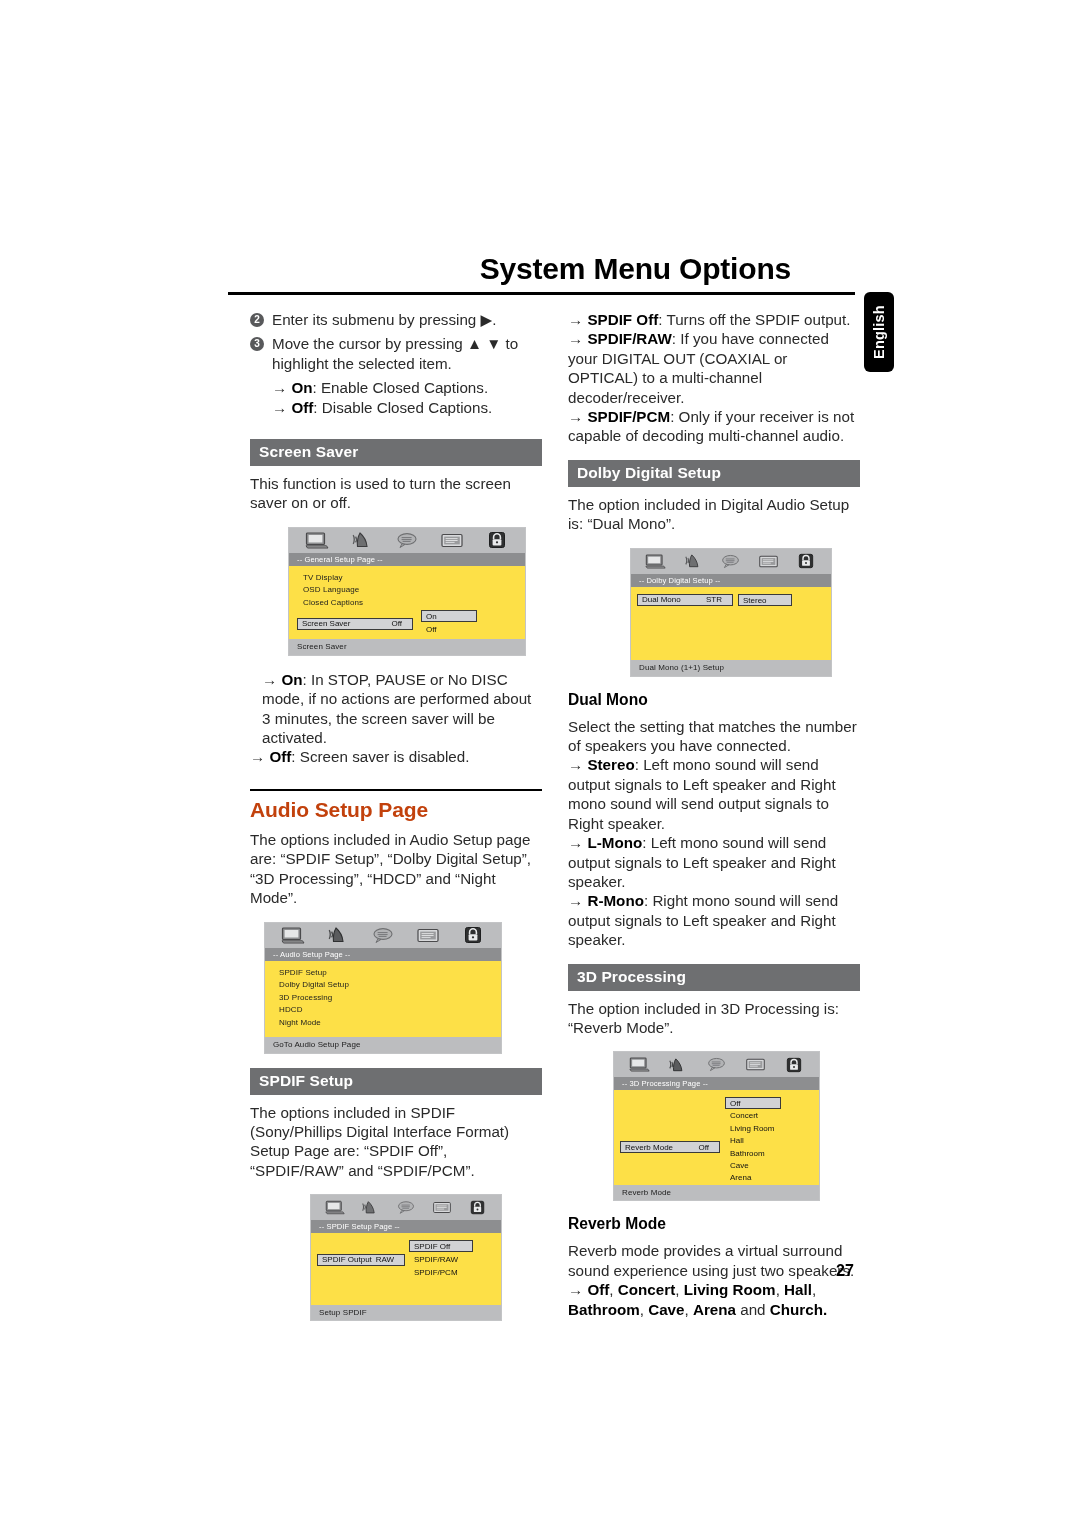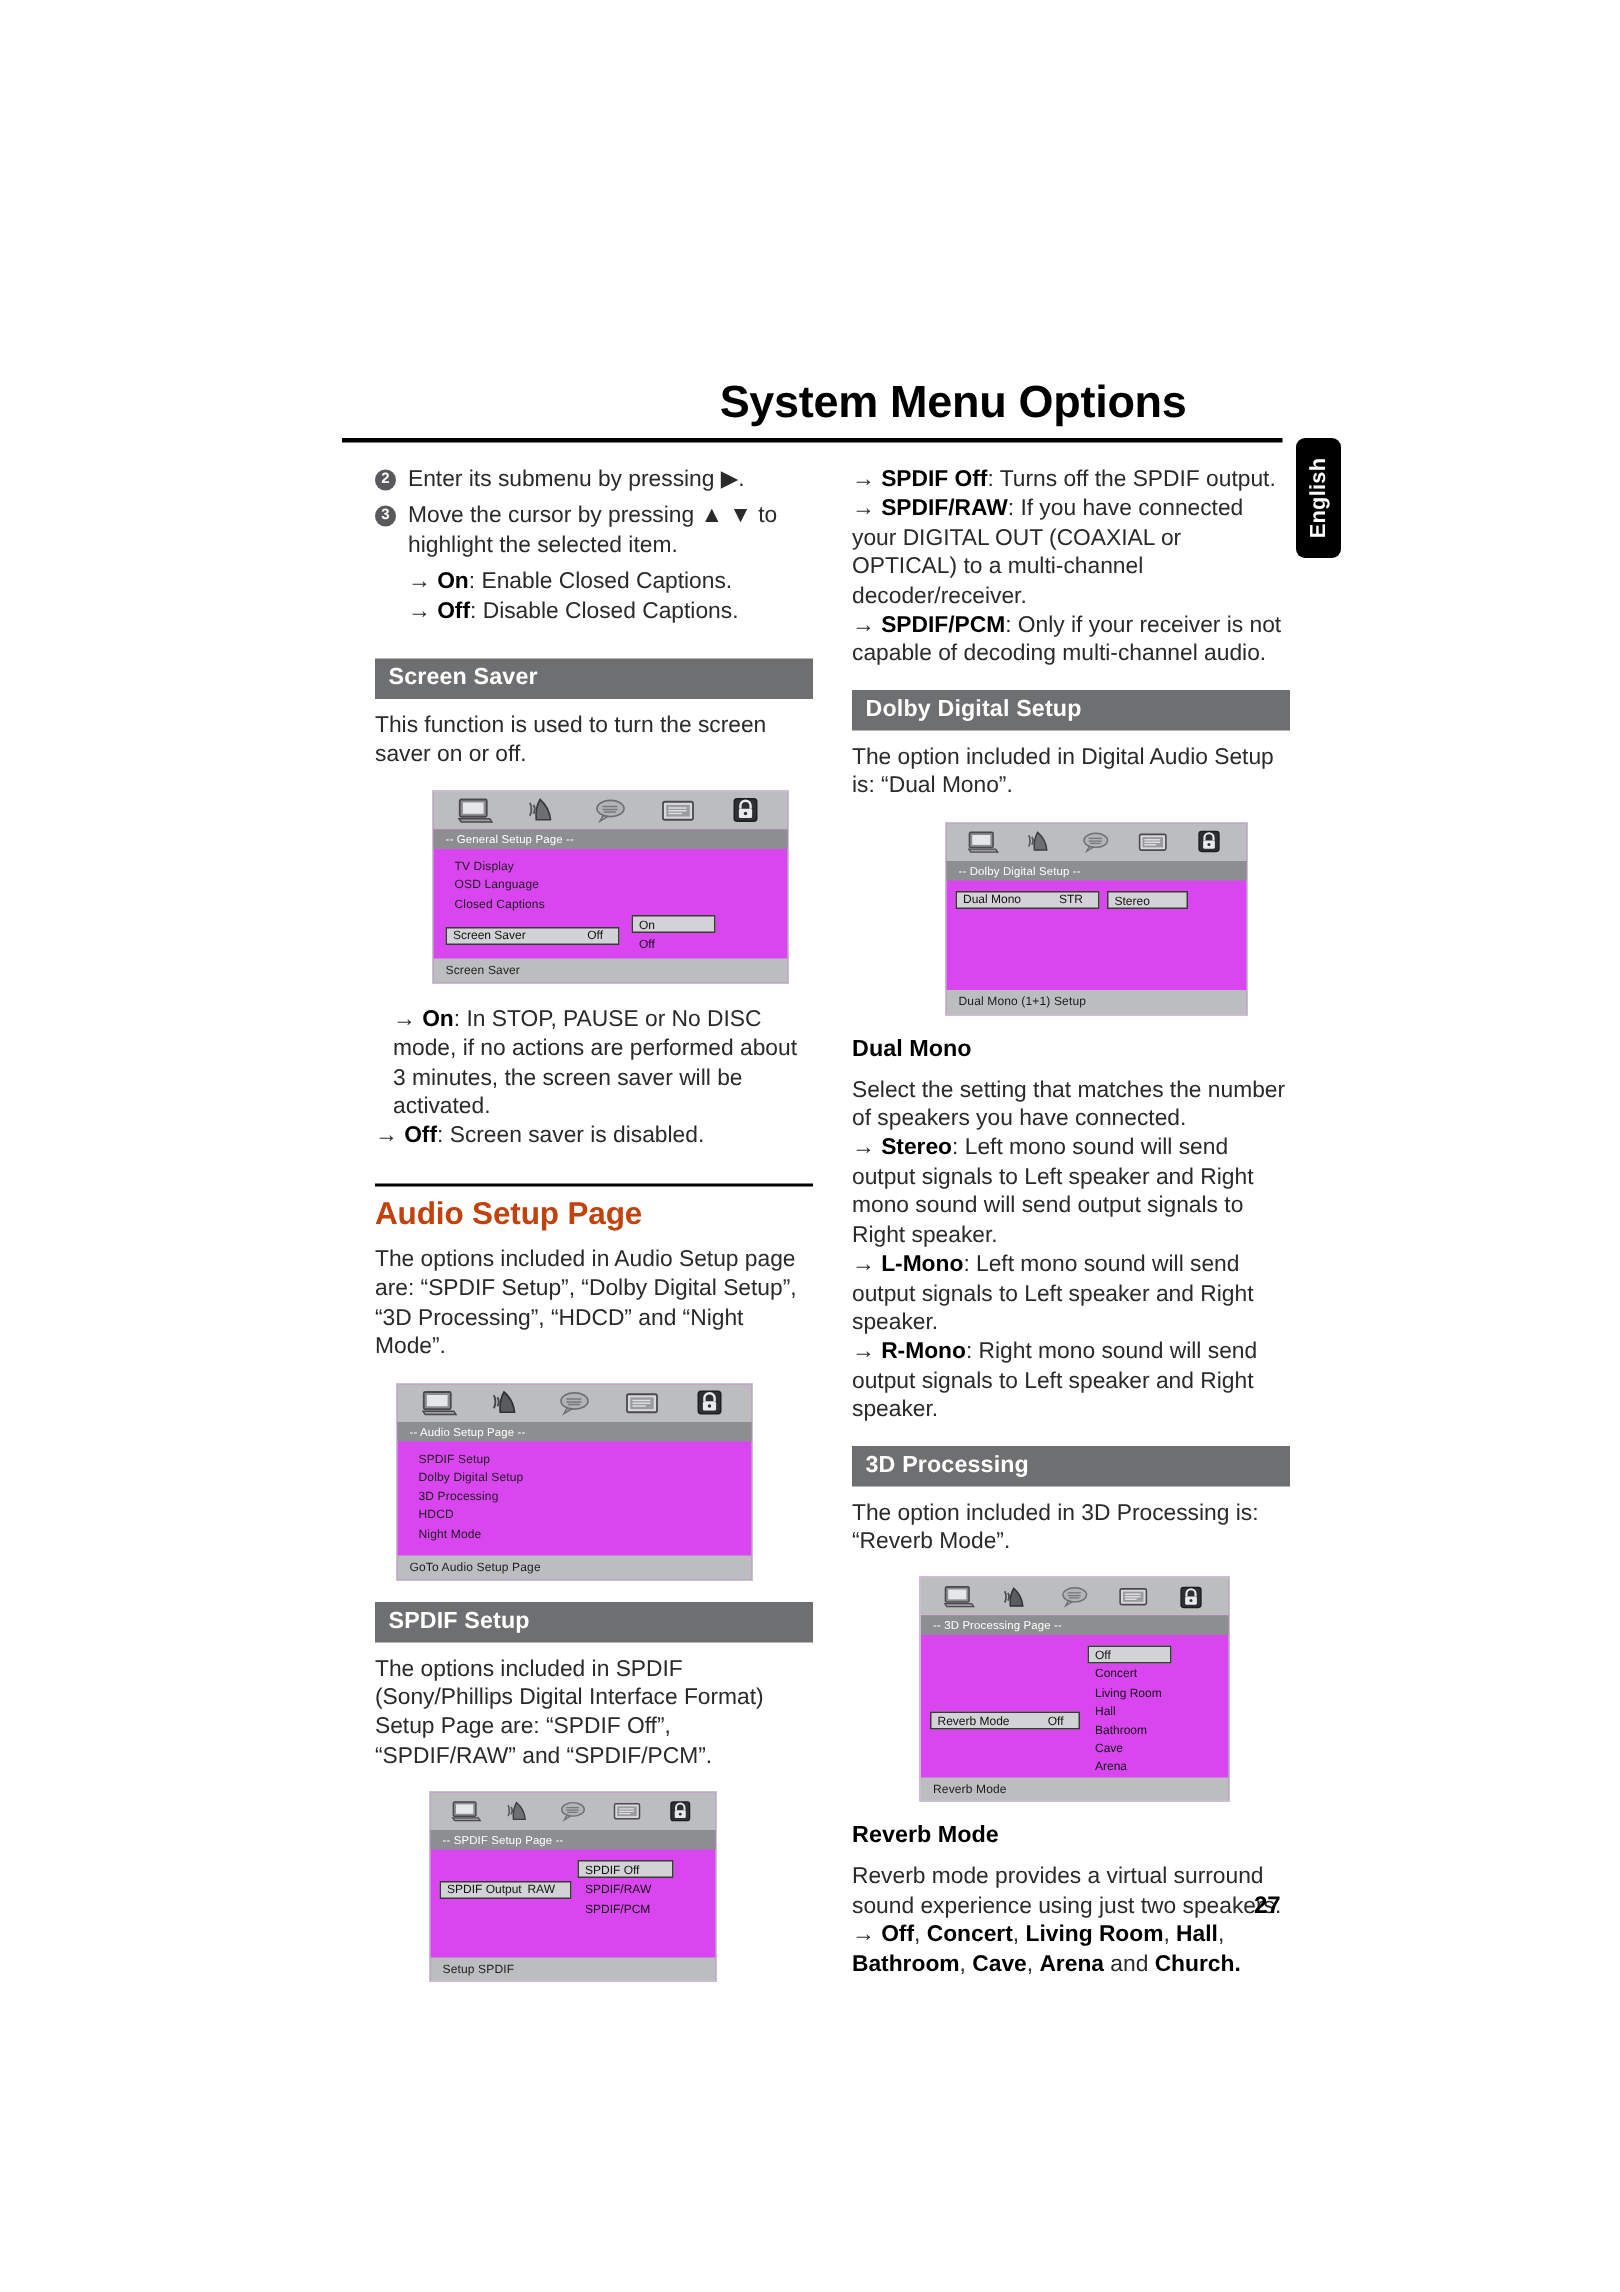--- a/index.html
+++ b/index.html
@@ -140,21 +140,21 @@
 
   
   .sub-head {
     font-size: 15.6px;
     font-weight: bold;
     color: #000;
   }
 
   
   .osd {
-    background: #d946ef;
+    background: #fde047;
     border: 1px solid #c3c4c6;
     position: relative;
     font-family: "Liberation Sans", sans-serif;
   }
   .osd-icons {
     background: #bcbdbf;
     height: 25px;
     display: flex;
     align-items: center;
     padding: 0 6px;
@@ -415,21 +415,21 @@
     </div>
 
     <div class="gap-m"></div>
 
     <div class="sect-bar">SPDIF Setup</div>
     <div class="gap-s"></div>
     <p class="body">The options included in SPDIF (Sony/Phillips Digital Interface Format) Setup Page are: “SPDIF Off”, “SPDIF/RAW” and “SPDIF/PCM”.</p>
 
     <div class="gap-m"></div>
 
-    <div class="osd" style="width:190px;height:125px;margin-left:36px;">
+    <div class="osd" style="width:190px;height:125px;margin-left:60px;">
       <div class="osd-icons">
         <div class="ico">
           <svg width="20" height="15" viewBox="0 0 24 17">
               <rect x="1.5" y="1" width="18" height="11.5" rx="1" fill="#8d8e90" stroke="#4a4a4c" stroke-width="1.2"></rect>
               <rect x="3.6" y="3" width="13.8" height="7.5" fill="#e6e7e8"></rect>
               <path d="M1 13.8 L21.5 13.8 L23 16 L2.5 16 Z" fill="#9d9ea0" stroke="#4a4a4c" stroke-width="1"></path>
             </svg>
         </div>
         <div class="ico">
           <svg width="20" height="15" viewBox="0 0 24 18">

